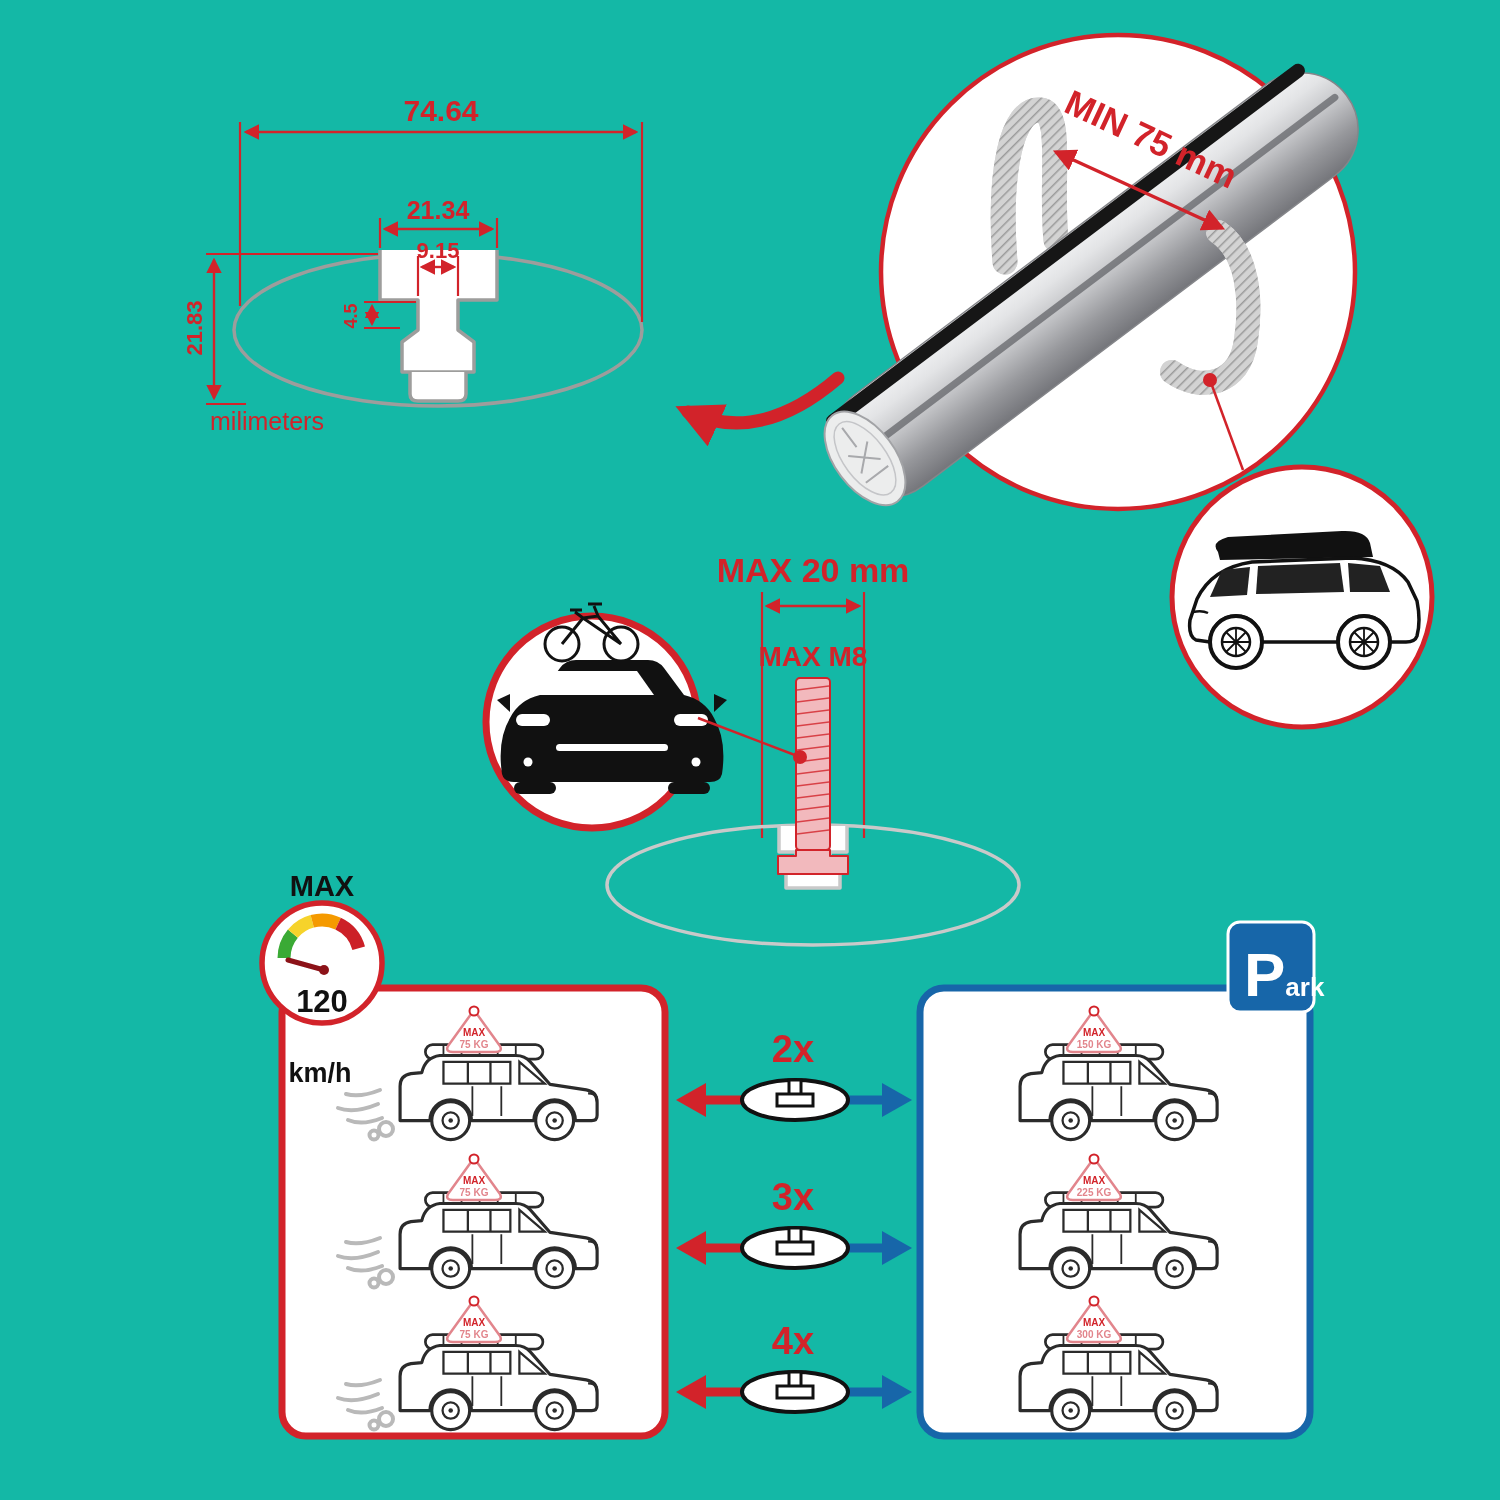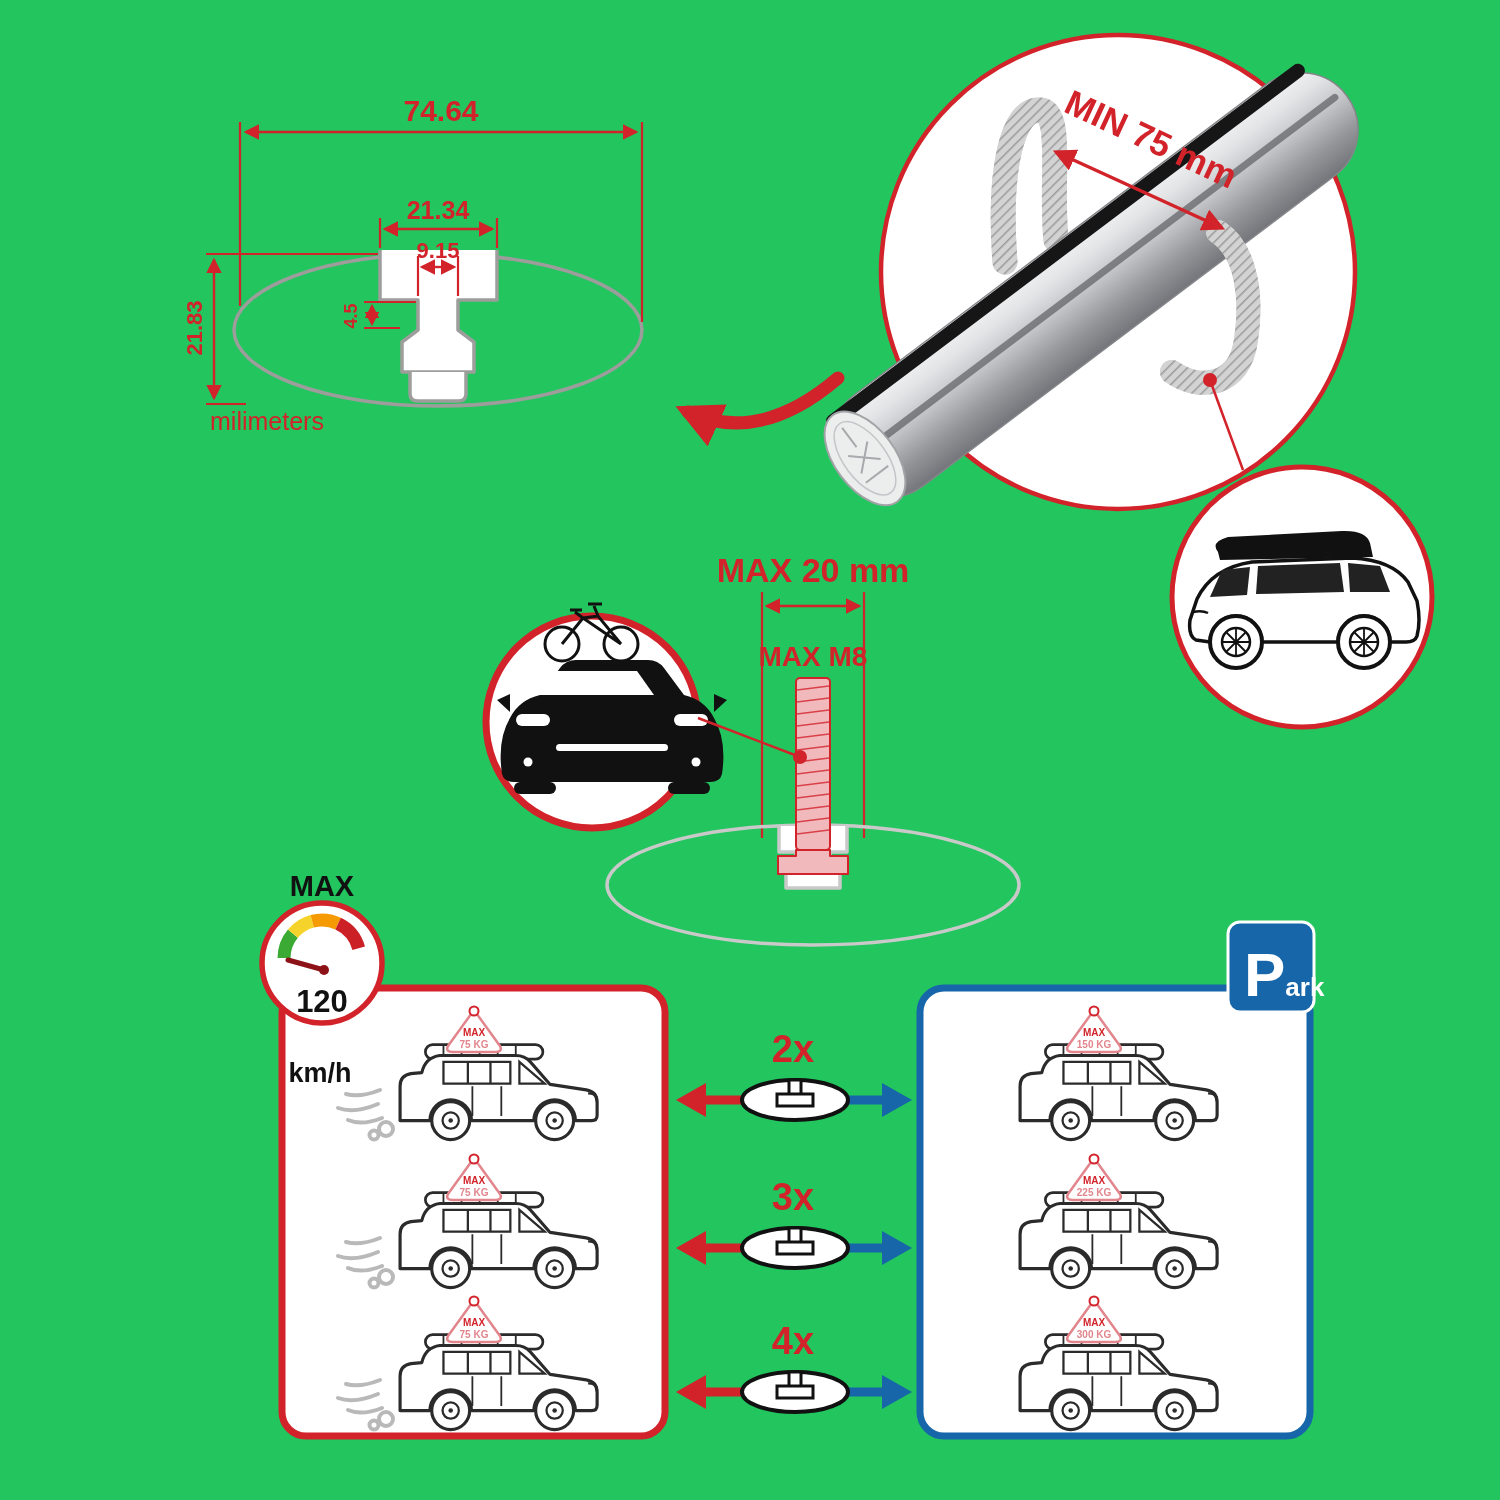--- a/index.html
+++ b/index.html
@@ -1,16 +1,16 @@
 <!DOCTYPE html>
 <html><head>
 <meta charset="utf-8">
 <style>
   html,body{margin:0;padding:0;background:#fff;}
-  .page{position:relative;width:1500px;height:1500px;background:#22c55e;overflow:hidden;}
+  .page{position:relative;width:1500px;height:1500px;background:#14b8a6;overflow:hidden;}
   svg{display:block;}
   text{font-family:"Liberation Sans", sans-serif;}
 </style>
 </head>
 <body>
 
 <div class="page">
 <svg width="1500" height="1500" viewBox="0 0 1500 1500">
   <defs>
     <marker id="arrR" viewBox="0 0 10 10" refX="8.5" refY="5" markerWidth="6.5" markerHeight="6.5" orient="auto-start-reverse">

